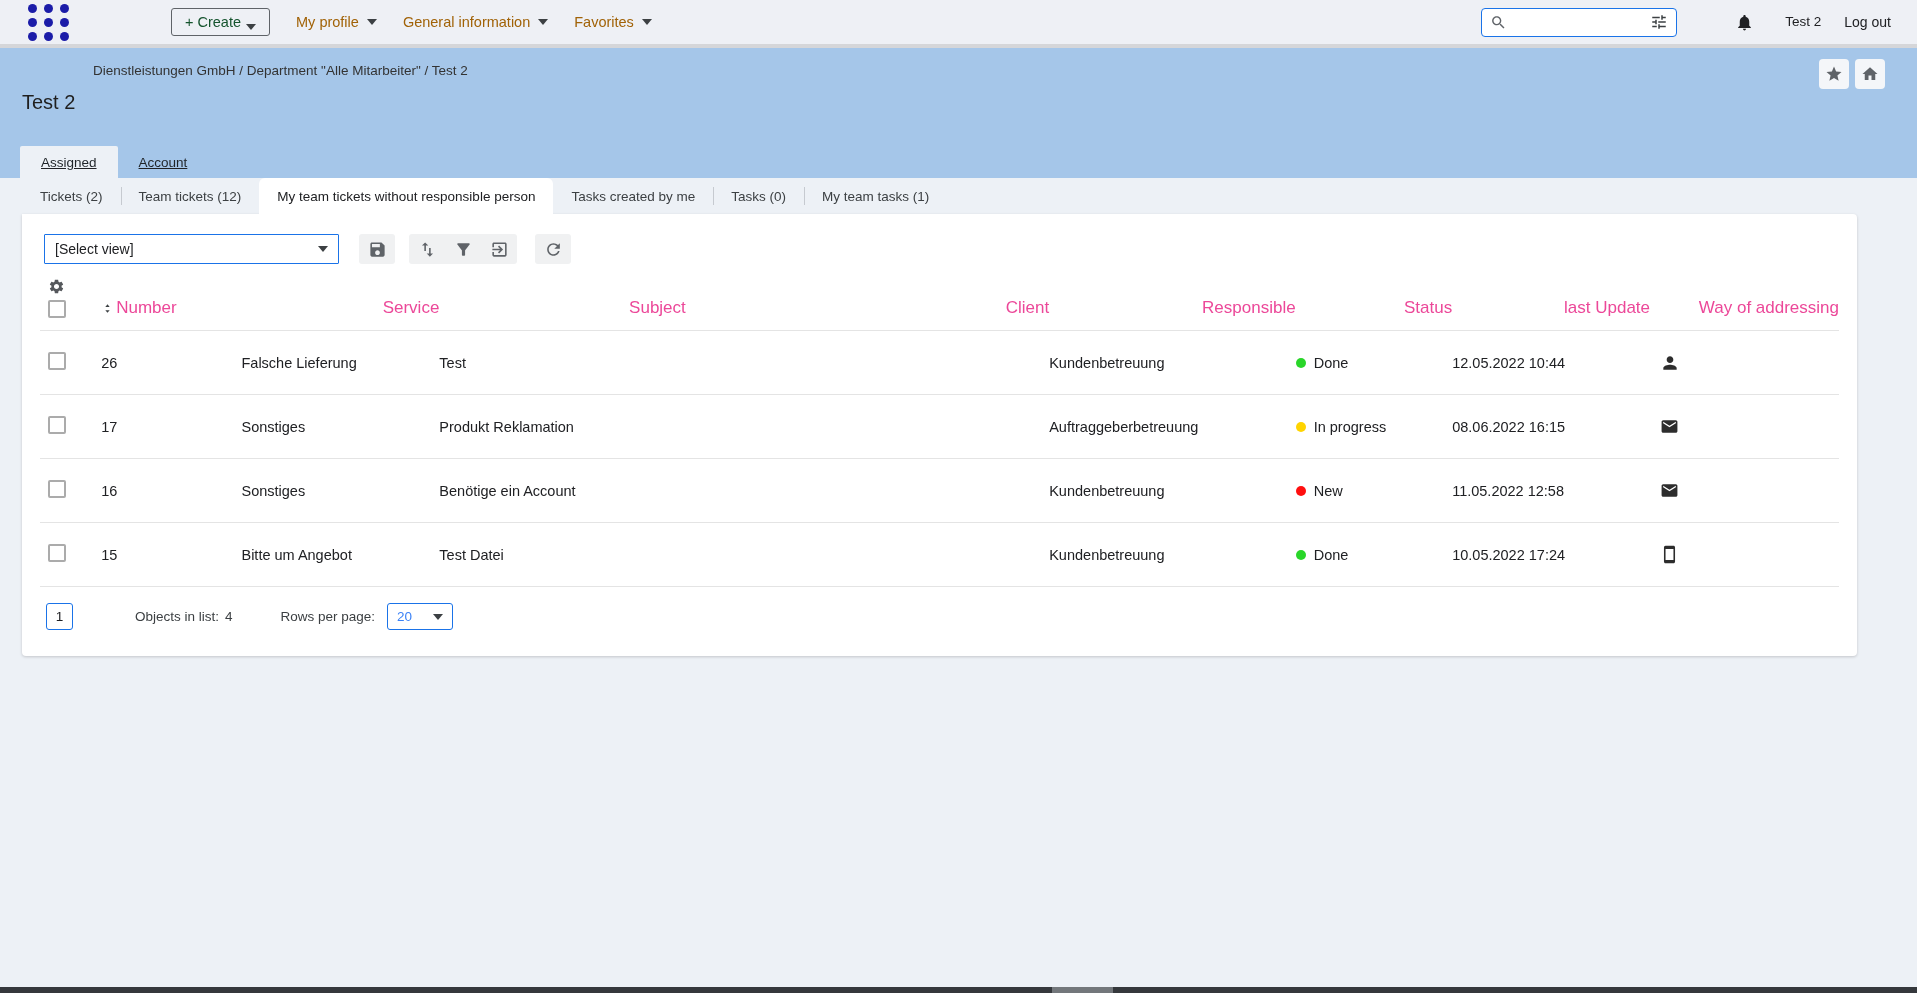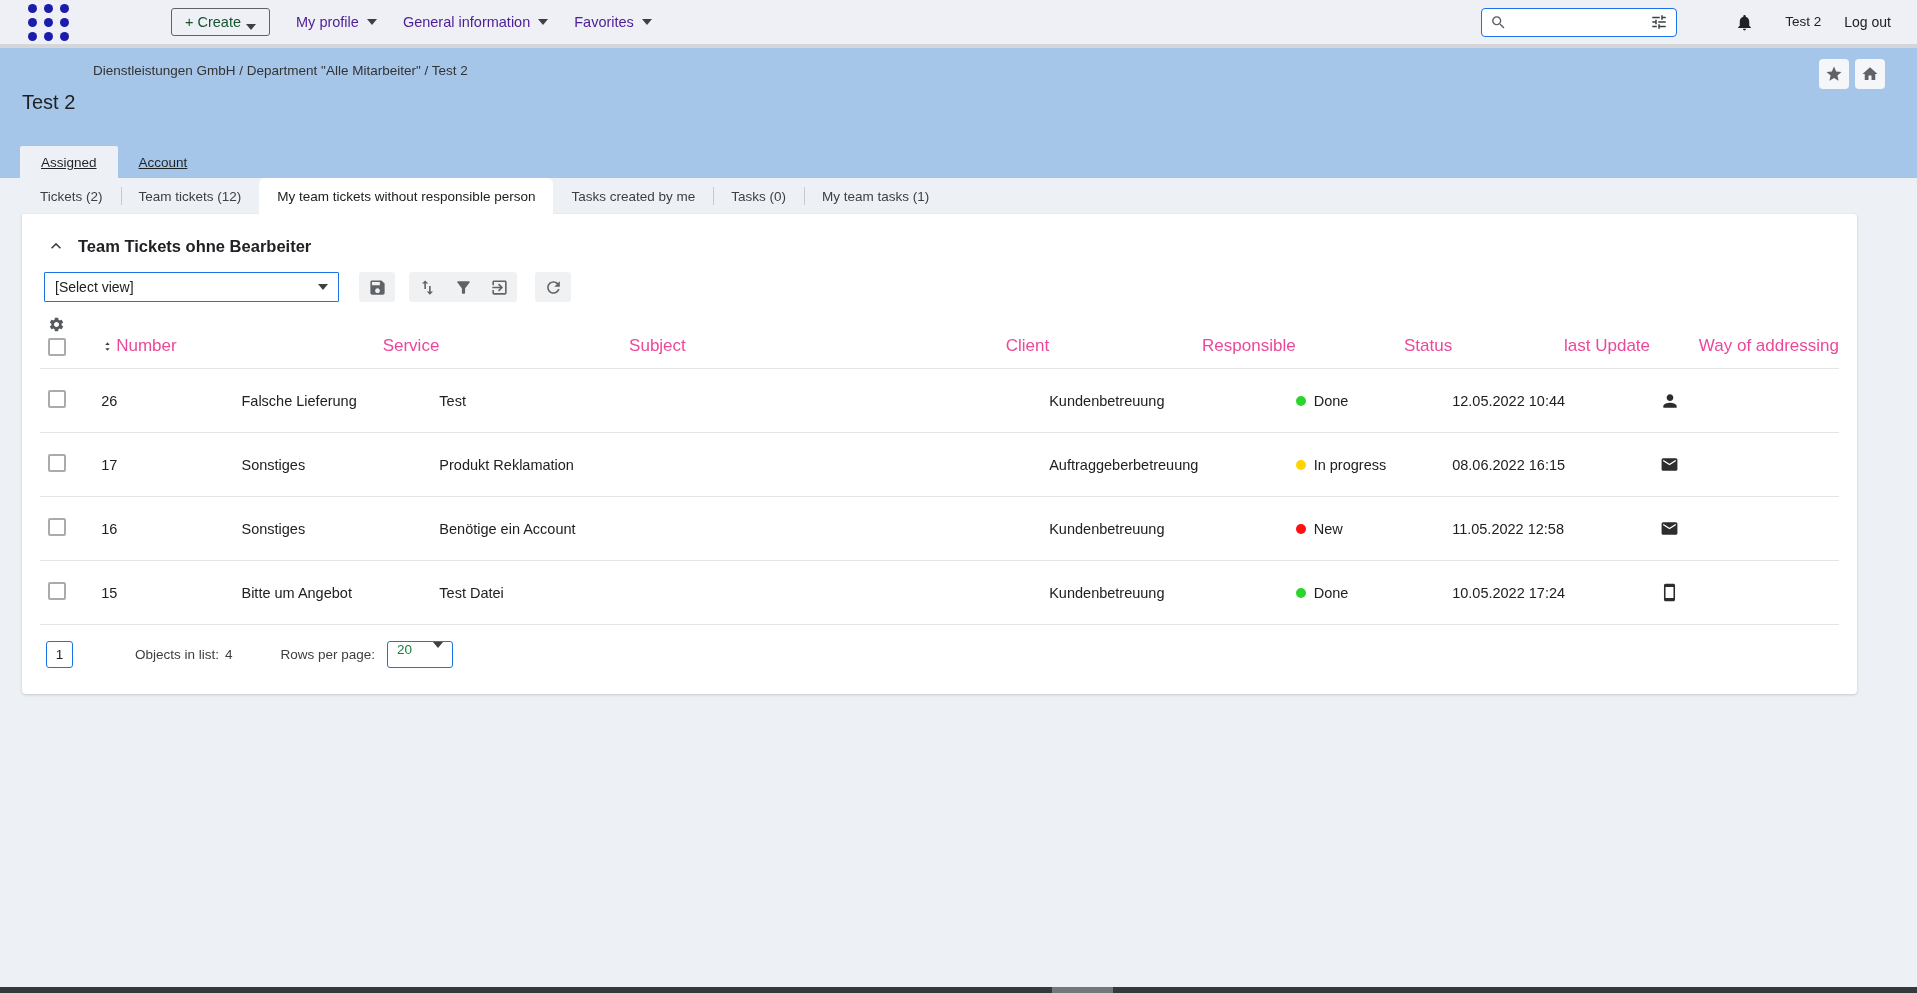--- a/index.html
+++ b/index.html
@@ -14,21 +14,21 @@
   svg { display:block; }
 
   
   .navbar{ height:44px; background:#eef0f5; display:flex; align-items:center; }
   .logo-dots{ margin-left:28px; display:grid; grid-template-columns:repeat(3,9px); grid-auto-rows:9px; gap:5px 7px; }
   .logo-dots i{ width:9px; height:9px; border-radius:50%; background:#1b1ca8; }
   .create-btn{ margin-left:102px; display:flex; align-items:flex-end; gap:5px;
     border:1px solid #5f6368; border-radius:3px; background:transparent;
     padding:5px 13px; font-size:14.5px; color:#14532d; cursor:pointer; font-family:inherit;}
   .caret{ width:0; height:0; border-left:5px solid transparent; border-right:5px solid transparent; border-top:6px solid #3c4043; }
-  .nav-menu{ display:flex; align-items:center; gap:8px; margin-left:26px; font-size:14.5px; color:#4c1d95; cursor:pointer; }
+  .nav-menu{ display:flex; align-items:center; gap:8px; margin-left:26px; font-size:14.5px; color:#a16207; cursor:pointer; }
   .nav-spacer{ flex:1; }
   .search-box{ width:196px; height:29px; background:#fff; border:1.5px solid #1a73e8; border-radius:4px;
     display:flex; align-items:center; padding:0 8px; margin-right:58px; }
   .search-box input{ flex:1; border:none; outline:none; font-size:13px; min-width:0; background:transparent; font-family:inherit;}
   .bell{ color:#202124; margin-right:30px; cursor:pointer;}
   .user-name{ width:38px; text-align:center; font-size:13.5px; line-height:1.35; color:#202124; margin-right:22px; }
   .logout{ font-size:14px; color:#202124; margin-right:26px; cursor:pointer; }
 
   .top-strip{ height:4px; background:#d5d6d9; }
 
@@ -80,21 +80,21 @@
   .status-dot{ width:10px; height:10px; border-radius:50%; display:inline-block; flex:none; }
   td.col-way svg{ display:none; color:#2d2d2d; margin-left:10px; }
 
   
   .list-footer{ display:flex; align-items:center; margin-top:16px; font-size:13.5px; color:#3c4043; }
   .page-box{ width:27px; height:27px; border:1.5px solid #1a73e8; border-radius:3px; margin-left:6px;
     display:flex; align-items:center; justify-content:center; font-size:13.5px; color:#202124; cursor:pointer; }
   .objects{ margin-left:62px; display:flex; gap:6px; }
   .rpp-label{ margin-left:48px; }
   .rpp-select{ width:66px; height:27px; border:1.5px solid #1a73e8; border-radius:3px; margin-left:12px;
-    display:flex; justify-content:space-between; padding:0 9px; font-size:13.5px; color:#15803d; cursor:pointer; }
+    display:flex; align-items:center; justify-content:space-between; padding:0 9px; font-size:13.5px; color:#3b82f6; cursor:pointer; }
 
   
   .h-scrollbar{ position:absolute; left:0; bottom:0; width:100%; height:6px; background:#35383c; }
   .h-scrollbar .thumb{ position:absolute; left:1052px; top:0; width:61px; height:6px; background:#73777b; cursor:pointer; }
 </style>
 </head>
 <body>
 
 <div class="navbar">
   <div class="logo-dots">
@@ -168,28 +168,20 @@
   <div class="subtab">Tickets (2)</div>
   <div class="subtab">Team tickets (12)</div>
   <div class="subtab active">My team tickets without responsible person</div>
   <div class="subtab">Tasks created by me</div>
   <div class="subtab">Tasks (0)</div>
   <div class="subtab">My team tasks (1)</div>
 </div>
 
 <div class="card">
 
-  <div class="section-header">
-    <button class="chev-btn">
-      <svg width="20" height="20" viewBox="0 0 24 24" fill="currentColor">
-          <path d="M7.41 15.41L12 10.83l4.59 4.58L18 14l-6-6-6 6z"></path>
-        </svg>
-    </button>
-    <span class="section-title">Team Tickets ohne Bearbeiter</span>
-  </div>
 
   <div class="toolbar">
     <div class="view-select">
       <span>[Select view]</span>
       <span class="caret"></span>
     </div>
     <button class="icon-btn ml20">
       <svg width="19" height="19" viewBox="0 0 24 24" fill="currentColor">
           <path d="M17 3H5c-1.11 0-2 .9-2 2v14c0 1.1.89 2 2 2h14c1.1 0 2-.9 2-2V7l-4-4zm-5 16c-1.66 0-3-1.34-3-3s1.34-3 3-3 3 1.34 3 3-1.34 3-3 3zm3-10H5V5h10v4z"></path>
         </svg>

